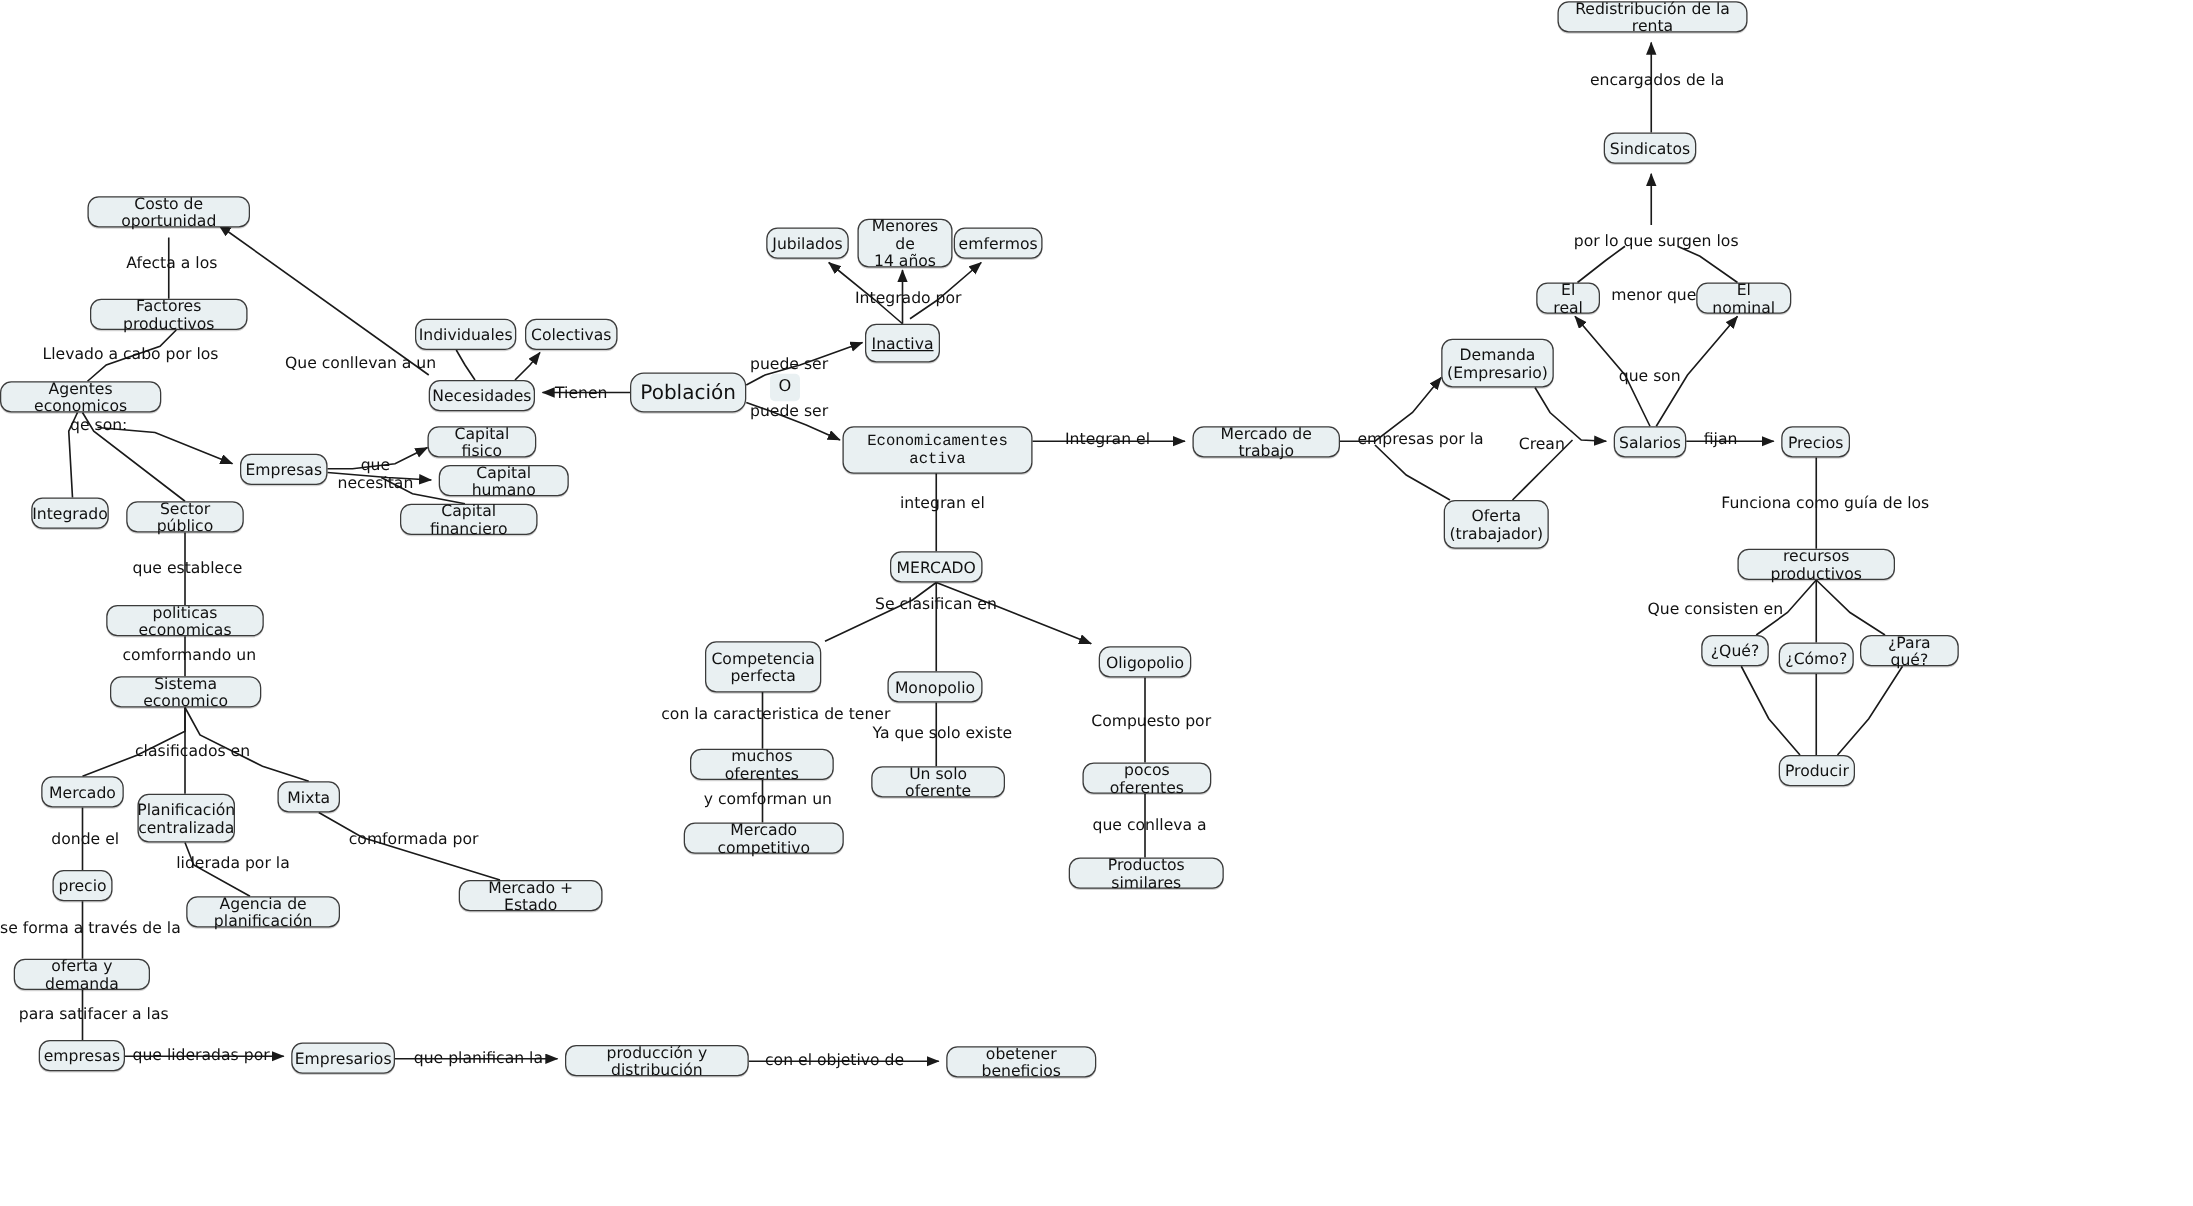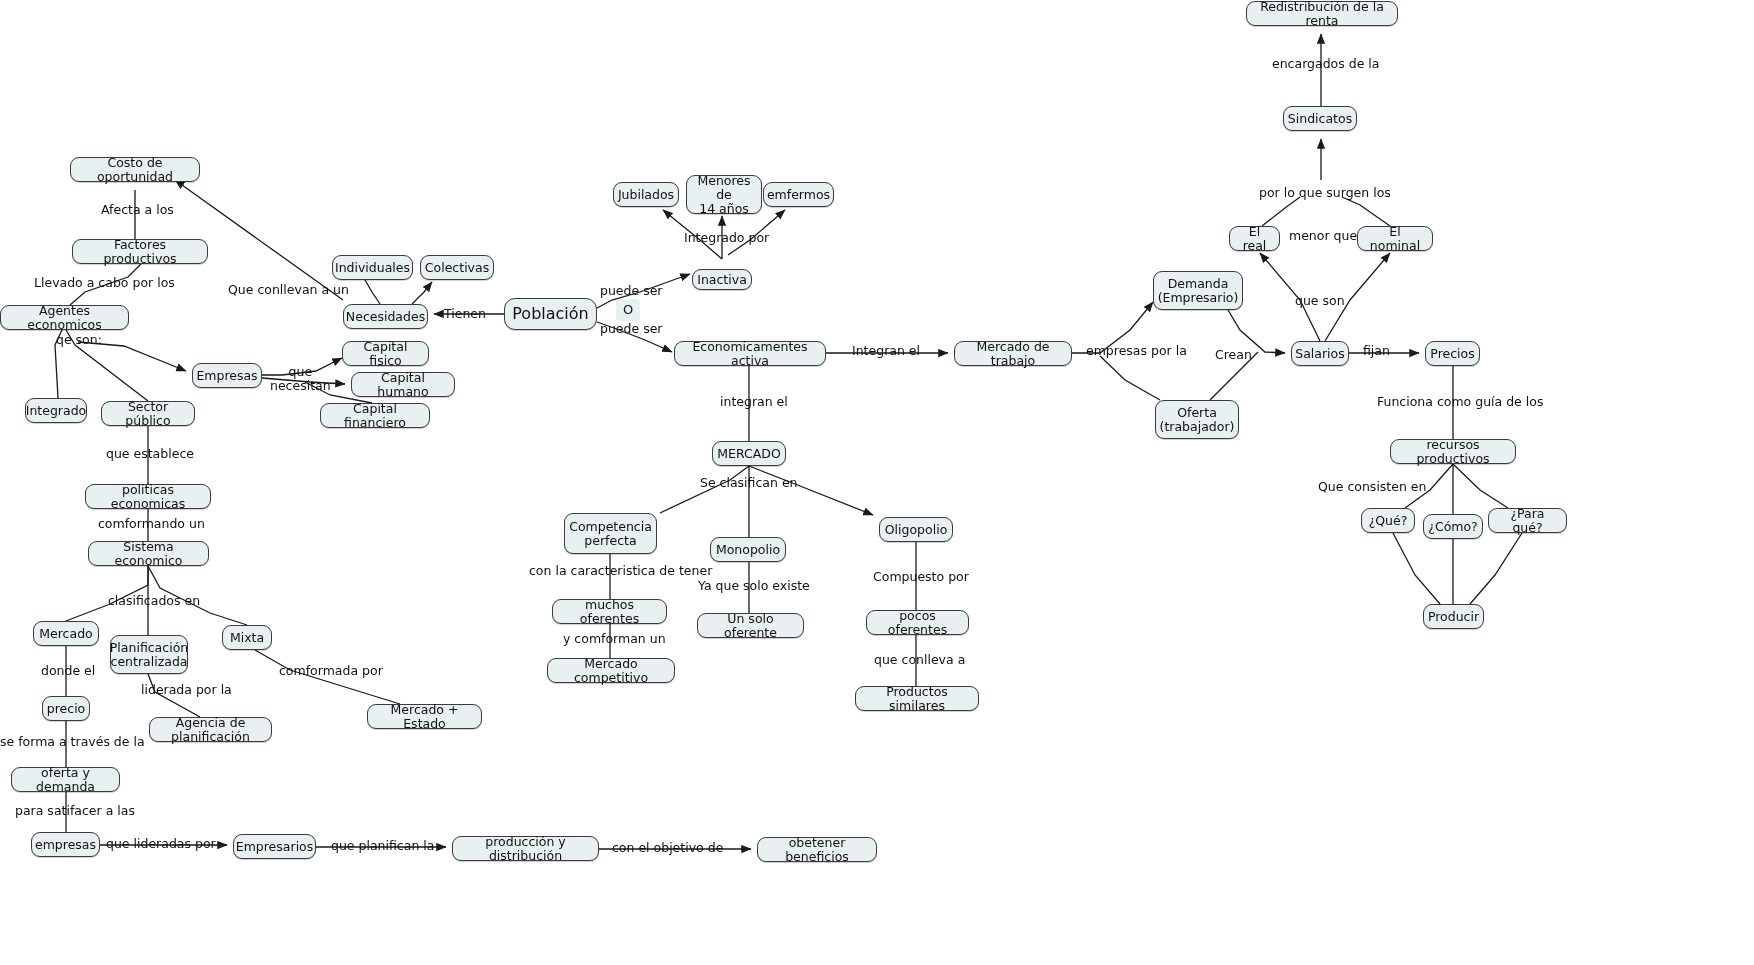--- a/index.html
+++ b/index.html
@@ -132,21 +132,21 @@
         <polyline points="1453,464 1430,490 1405,508"></polyline>
         <polyline points="1453,464 1453,490 1453,514"></polyline>
         <polyline points="1453,464 1480,490 1508,508"></polyline>
         <polyline points="1393,533 1415,575 1440,604"></polyline>
         <polyline points="1453,539 1453,575 1453,604"></polyline>
         <polyline points="1522,533 1495,575 1470,604"></polyline>
       </g>
   </svg>
   <div id="node-layer">
       <div class="node" style="left: 70px; top: 157px; width: 130px; height: 25px;">Costo de oportunidad</div>
-      <div class="node" style="left: 72px; top: 239px; width: 136px; height: 25px;">Factores productivos</div>
+      <div class="node" style="left: 72px; top: 239px; width: 126px; height: 25px;">Factores productivos</div>
       <div class="node" style="left: 0px; top: 305px; width: 129px; height: 25px;">Agentes economicos</div>
       <div class="node" style="left: 25px; top: 398px; width: 62px; height: 25px;">Integrado</div>
       <div class="node" style="left: 101px; top: 401px; width: 94px; height: 25px;">Sector público</div>
       <div class="node" style="left: 192px; top: 363px; width: 70px; height: 25px;">Empresas</div>
       <div class="node" style="left: 342px; top: 341px; width: 87px; height: 25px;">Capital fisico</div>
       <div class="node" style="left: 351px; top: 372px; width: 104px; height: 25px;">Capital humano</div>
       <div class="node" style="left: 320px; top: 403px; width: 110px; height: 25px;">Capital financiero</div>
       <div class="node" style="left: 85px; top: 484px; width: 126px; height: 25px;">politicas economicas</div>
       <div class="node" style="left: 88px; top: 541px; width: 121px; height: 25px;">Sistema economico</div>
       <div class="node" style="left: 33px; top: 621px; width: 66px; height: 25px;">Mercado</div>
@@ -159,26 +159,26 @@
       <div class="node" style="left: 11px; top: 767px; width: 109px; height: 25px;">oferta y demanda</div>
       <div class="node" style="left: 31px; top: 832px; width: 69px; height: 25px;">empresas</div>
       <div class="node" style="left: 233px; top: 834px; width: 83px; height: 25px;">Empresarios</div>
       <div class="node" style="left: 452px; top: 836px; width: 147px; height: 25px;">producción y distribución</div>
       <div class="node" style="left: 757px; top: 837px; width: 120px; height: 25px;">obetener beneficios</div>
       <div class="node" style="left: 332px; top: 255px; width: 81px; height: 25px;">Individuales</div>
       <div class="node" style="left: 420px; top: 255px; width: 74px; height: 25px;">Colectivas</div>
       <div class="node" style="left: 343px; top: 304px; width: 85px; height: 25px;">Necesidades</div>
       <div class="node big" style="left: 504px; top: 298px; width: 93px; height: 32px;">Población</div>
       <div class="node plainbox" style="left: 616px; top: 299px; width: 24px; height: 22px;">O</div>
-      <div class="node" style="left: 692px; top: 269px; width: 60px; height: 21px;">Inactiva</div>
+      <div class="node" style="left: 692px; top: 259px; width: 60px; height: 31px; text-decoration: underline;">Inactiva</div>
       <div class="node" style="left: 613px; top: 182px; width: 66px; height: 25px;">Jubilados</div>
       <div class="node" style="left: 686px; top: 175px; width: 76px; height: 39px;">Menores de
 14 años</div>
       <div class="node" style="left: 763px; top: 182px; width: 71px; height: 25px;">emfermos</div>
-      <div class="node" style="left: 674px; top: 341px; width: 152px; height: 25px;">Economicamentes activa</div>
+      <div class="node" style="left: 674px; top: 341px; width: 152px; height: 38px; font-family: Liberation Mono, monospace;">Economicamentes activa</div>
       <div class="node" style="left: 712px; top: 441px; width: 74px; height: 25px;">MERCADO</div>
       <div class="node" style="left: 564px; top: 513px; width: 93px; height: 41px;">Competencia
 perfecta</div>
       <div class="node" style="left: 710px; top: 537px; width: 76px; height: 25px;">Monopolio</div>
       <div class="node" style="left: 879px; top: 517px; width: 74px; height: 25px;">Oligopolio</div>
       <div class="node" style="left: 552px; top: 599px; width: 115px; height: 25px;">muchos oferentes</div>
       <div class="node" style="left: 697px; top: 613px; width: 107px; height: 25px;">Un solo oferente</div>
       <div class="node" style="left: 866px; top: 610px; width: 103px; height: 25px;">pocos oferentes</div>
       <div class="node" style="left: 547px; top: 658px; width: 128px; height: 25px;">Mercado competitivo</div>
       <div class="node" style="left: 855px; top: 686px; width: 124px; height: 25px;">Productos  similares</div>

